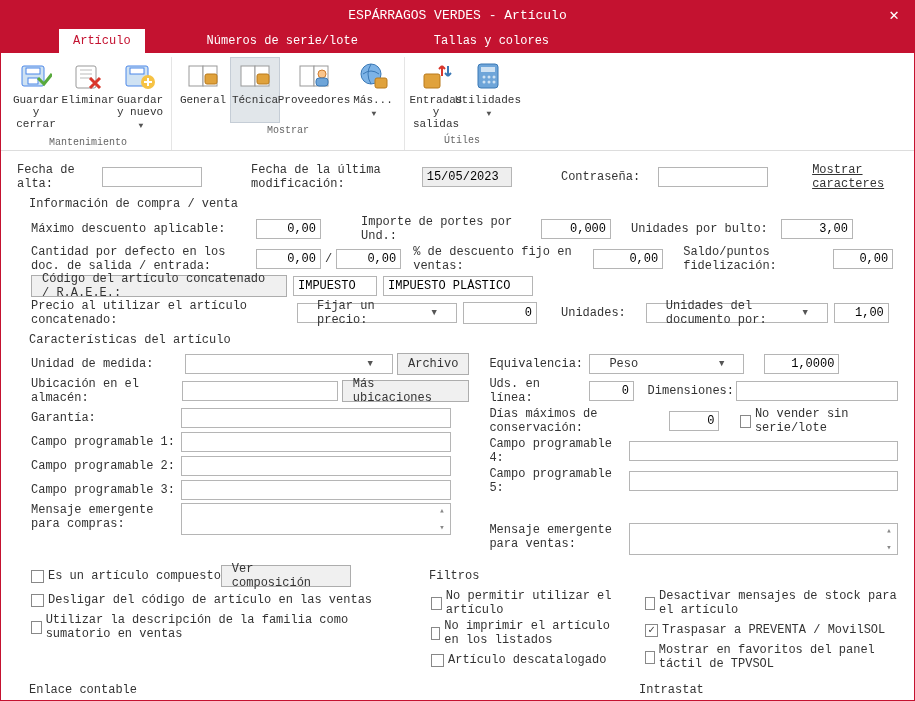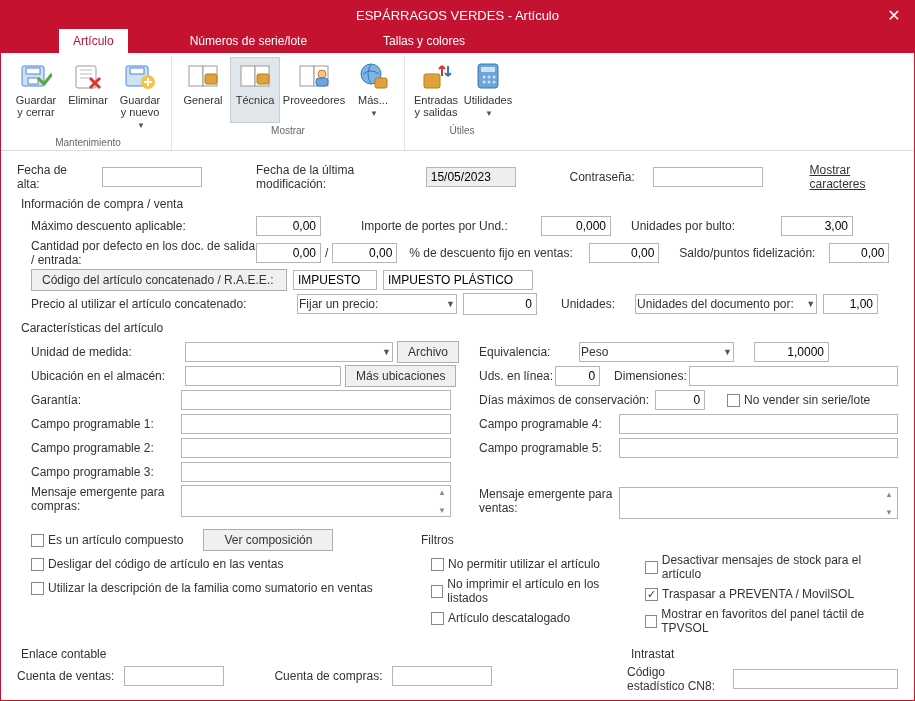--- a/index.html
+++ b/index.html
@@ -10,20 +10,21 @@
   background: #fff;
   color: #333;
 }
 .window {
   width: 915px;
   height: 701px;
   border: 1px solid #c41230;
   display: flex;
   flex-direction: column;
   overflow: hidden;
+  font-family: Liberation Mono, monospace;
 }
 .titlebar {
   background: #c41230;
   color: #fff;
   height: 28px;
   display: flex;
   align-items: center;
   justify-content: center;
   position: relative;
   font-size: 13px;
@@ -100,21 +101,21 @@
 .drop-tri { font-size: 8px; color: #555; margin-left: 2px; }
 .content {
   flex: 1;
   padding: 10px 16px;
   overflow: auto;
   color: #333;
 }
 .section-label {
   font-size: 12px;
   color: #333;
-  margin: 6px 0 4px 4px;
+  margin: 6px 0 4px 12px;
 }
 .indent { margin-left: 14px; }
 .row { display: flex; align-items: center; margin: 2px 0; min-height: 22px; }
 .lbl { font-size: 12px; }
 input[type=text] {
   border: 1px solid #b5b5b5;
   height: 20px;
   padding: 1px 4px;
   font-family: inherit;
   font-size: 12px;
@@ -122,21 +123,21 @@
 }
 input.num { text-align: right; }
 input.readonly { background: #eee; }
 .select {
   border: 1px solid #b5b5b5;
   height: 20px;
   background: #fff;
   display: flex;
   align-items: center;
   justify-content: space-between;
-  padding: 0 1px;
+  padding: 0 19px;
   font-size: 12px;
 }
 .select .tri { font-size: 9px; color: #555; }
 .btn {
   border: 1px solid #adadad;
   background: #f0f0f0;
   height: 22px;
   padding: 0 10px;
   font-size: 12px;
   display: inline-flex;
@@ -467,21 +468,21 @@
                 <span>▾</span>
               </div>
           </div>
         </div>
       </div>
     </div>
 
     <div style="display:flex;gap:20px;margin-top:6px">
       <div style="width:380px">
         <div class="indent">
-          <div class="row" style="gap:20px">
+          <div class="row" style="">
             <label class="chk">
                 <span class="box"></span>
                 <span>Es un artículo compuesto</span>
               </label>
             <span class="btn" style="width:130px">Ver composición</span>
           </div>
           <div class="row">
               <label class="chk">
                 <span class="box"></span>
                 <span>Desligar del código de artículo en las ventas</span>

